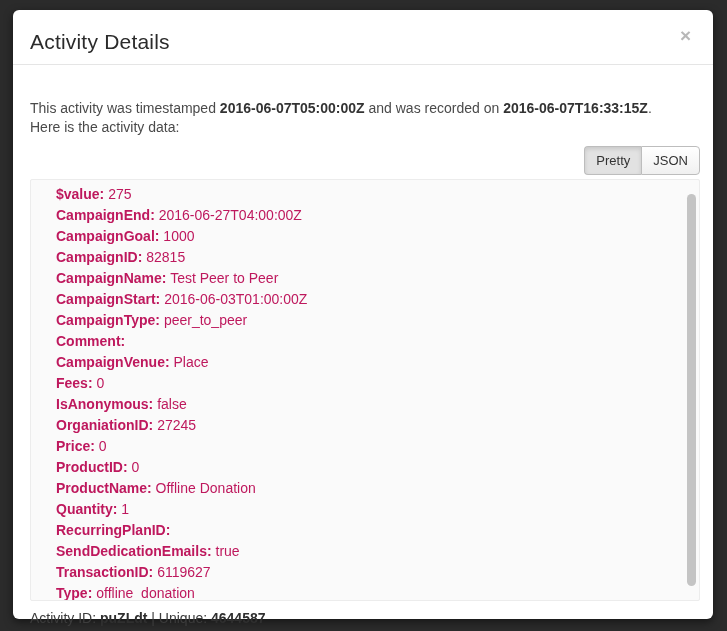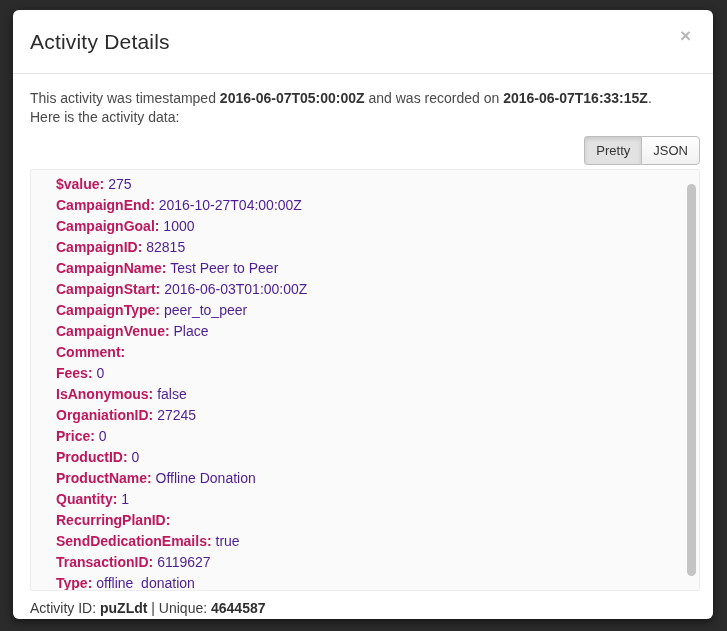--- a/index.html
+++ b/index.html
@@ -15,21 +15,21 @@
     left: 13px; top: 10px;
     width: 700px; height: 609px;
     background: #ffffff;
     border-radius: 6px;
     box-shadow: 0 3px 9px rgba(0,0,0,0.5);
   }
   .modal-header {
     position: relative;
     padding: 20px 20px 10px 17px;
     border-bottom: 1px solid #e5e5e5;
-    height: 64px;
+    height: 55px;
   }
   .modal-title {
     font-size: 21px;
     font-weight: 500;
     color: #2b2b2b;
     letter-spacing: 0.2px;
   }
   .close-btn {
     position: absolute;
     top: 16px; right: 22px;
@@ -43,20 +43,21 @@
     font-family: "Liberation Sans", sans-serif;
   }
   .modal-body {
     padding: 15px 13px 0 17px;
   }
   .intro {
     font-size: 14px;
     color: #4a4a4a;
     line-height: 19px;
     margin-bottom: 9px;
+    margin-top: 19px;
   }
   .intro b { color: #333333; font-weight: 700; }
   .tabs-row {
     display: flex;
     justify-content: flex-end;
     padding-right: 0px;
     margin-bottom: 4px;
   }
   .btn-group {
     display: inline-flex;
@@ -93,21 +94,21 @@
   .data-row {
     font-size: 14px;
     line-height: 21px;
     white-space: nowrap;
   }
   .data-key {
     color: #be185d;
     font-weight: 700;
   }
   .data-key::after { content: ":"; }
-  .data-value { color: #4c1d95; }
+  .data-value { color: #be185d; }
   .scrollbar-track {
     position: absolute;
     top: 0; right: 2px;
     width: 11px; height: 100%;
   }
   .scrollbar-thumb {
     position: absolute;
     top: 14px; right: 1px;
     width: 9px; height: 392px;
     background: #c4c4c4;
@@ -147,21 +148,21 @@
     <div class="data-panel">
       <div>
 
           <div class="data-row">
             <span class="data-key">$value</span>
             <span class="data-value">275</span>
           </div>
 
           <div class="data-row">
             <span class="data-key">CampaignEnd</span>
-            <span class="data-value">2016-10-27T04:00:00Z</span>
+            <span class="data-value">2016-06-27T04:00:00Z</span>
           </div>
 
           <div class="data-row">
             <span class="data-key">CampaignGoal</span>
             <span class="data-value">1000</span>
           </div>
 
           <div class="data-row">
             <span class="data-key">CampaignID</span>
             <span class="data-value">82815</span>
@@ -176,27 +177,27 @@
             <span class="data-key">CampaignStart</span>
             <span class="data-value">2016-06-03T01:00:00Z</span>
           </div>
 
           <div class="data-row">
             <span class="data-key">CampaignType</span>
             <span class="data-value">peer_to_peer</span>
           </div>
 
           <div class="data-row">
+            <span class="data-key">Comment</span>
+            <span class="data-value"></span>
+          </div>
+
+          <div class="data-row">
             <span class="data-key">CampaignVenue</span>
             <span class="data-value">Place</span>
-          </div>
-
-          <div class="data-row">
-            <span class="data-key">Comment</span>
-            <span class="data-value"></span>
           </div>
 
           <div class="data-row">
             <span class="data-key">Fees</span>
             <span class="data-value">0</span>
           </div>
 
           <div class="data-row">
             <span class="data-key">IsAnonymous</span>
             <span class="data-value">false</span>

